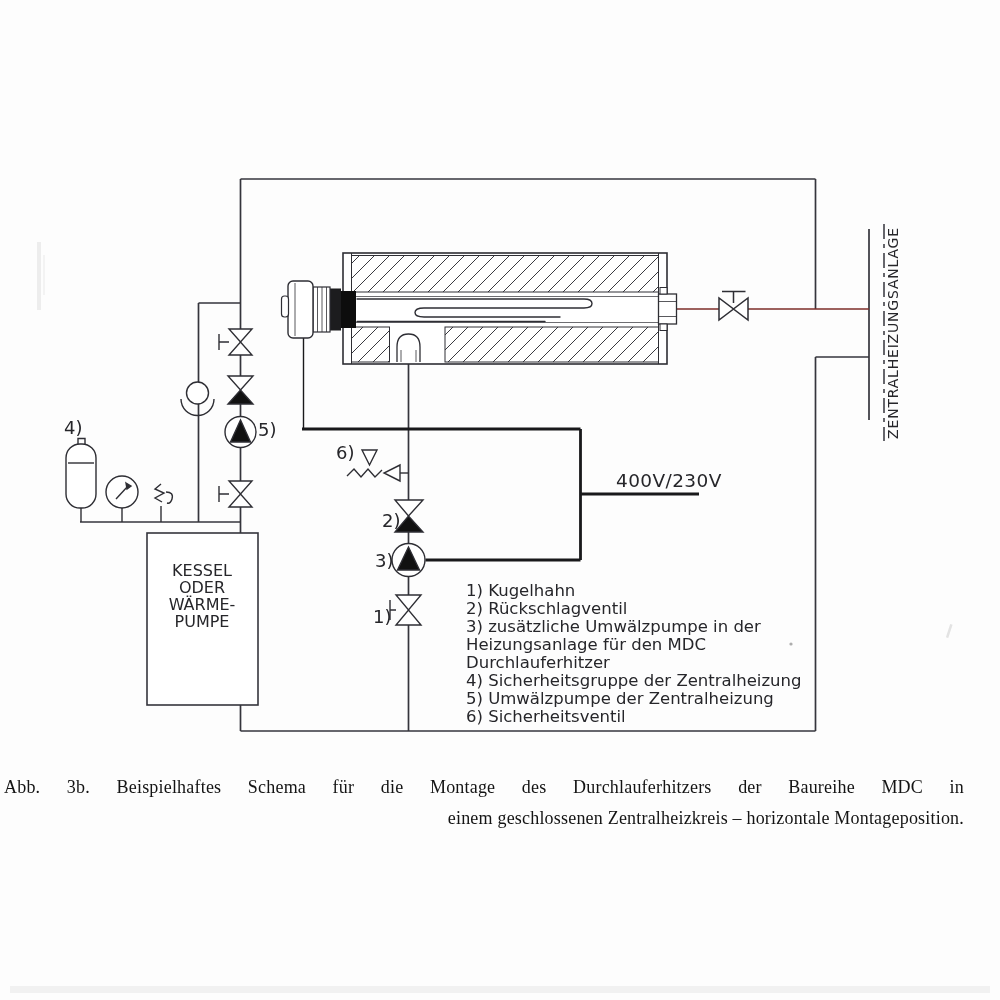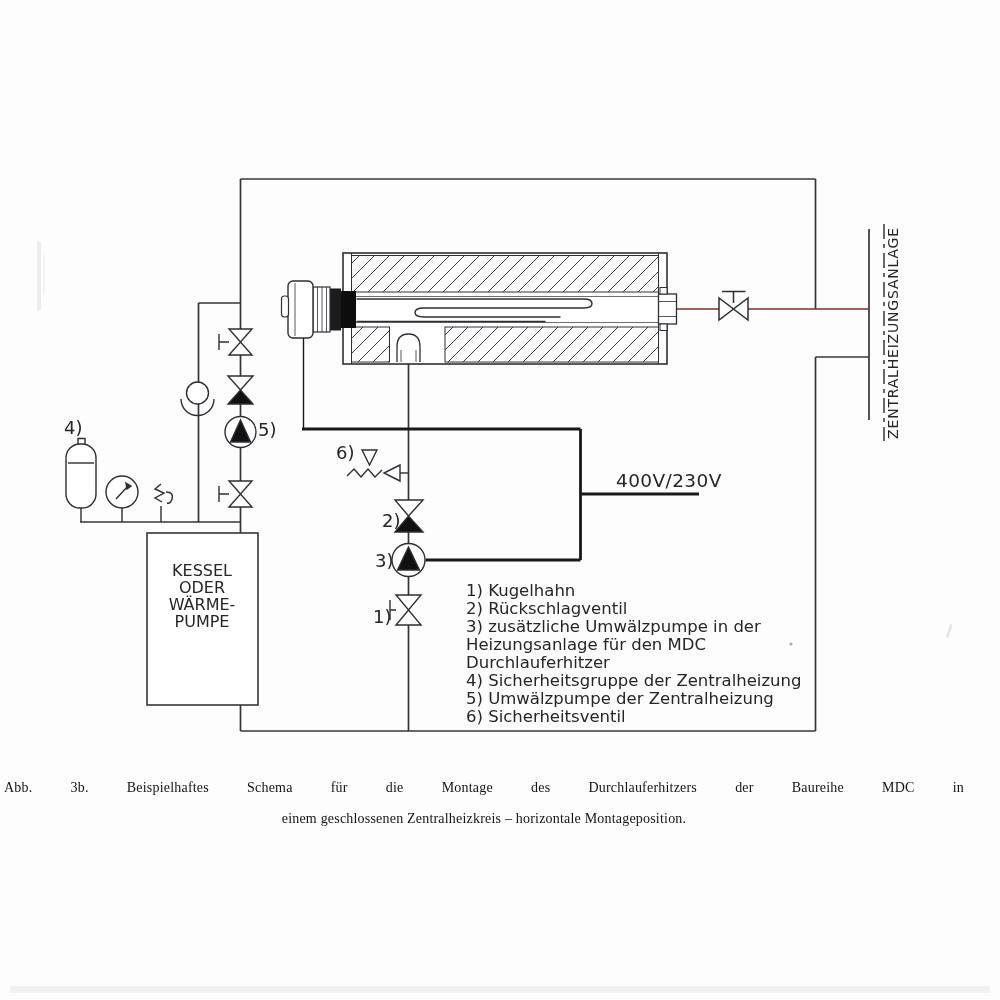--- a/index.html
+++ b/index.html
@@ -6,24 +6,24 @@
   .stage{position:relative;width:1000px;height:1000px;background:#fdfdfd;overflow:hidden;
          font-family:"DejaVu Sans",sans-serif;}
   svg{position:absolute;left:0;top:0;}
   svg text{fill:#26262a;}
   .num{font-size:18px;}
   .kessel{font-size:16px;text-anchor:middle;}
   .legend{font-size:16.5px;}
   .volt{font-size:18.5px;letter-spacing:.4px;}
   .vert{font-size:14px;letter-spacing:.8px;text-anchor:middle;}
   .caption{position:absolute;left:4px;top:772px;width:960px;
-           font-family:"Liberation Serif",serif;font-size:14px;line-height:31px;
+           font-family:"Liberation Serif",serif;font-size:18px;line-height:31px;
            color:#141414;letter-spacing:.2px;}
   .cap1{text-align:justify;text-align-last:justify;}
-  .cap2{text-align:center;}
+  .cap2{text-align:right;}
 </style>
 </head>
 <body>
 
 <div class="stage">
 
 <svg width="1000" height="770" viewBox="0 0 1000 770">
   <defs>
     <pattern id="hatch" patternUnits="userSpaceOnUse" width="15" height="15">
       <path d="M-4,4 l8,-8 M0,15 L15,0 M11,19 l8,-8" stroke="#3a3a40" stroke-width="1"></path>

